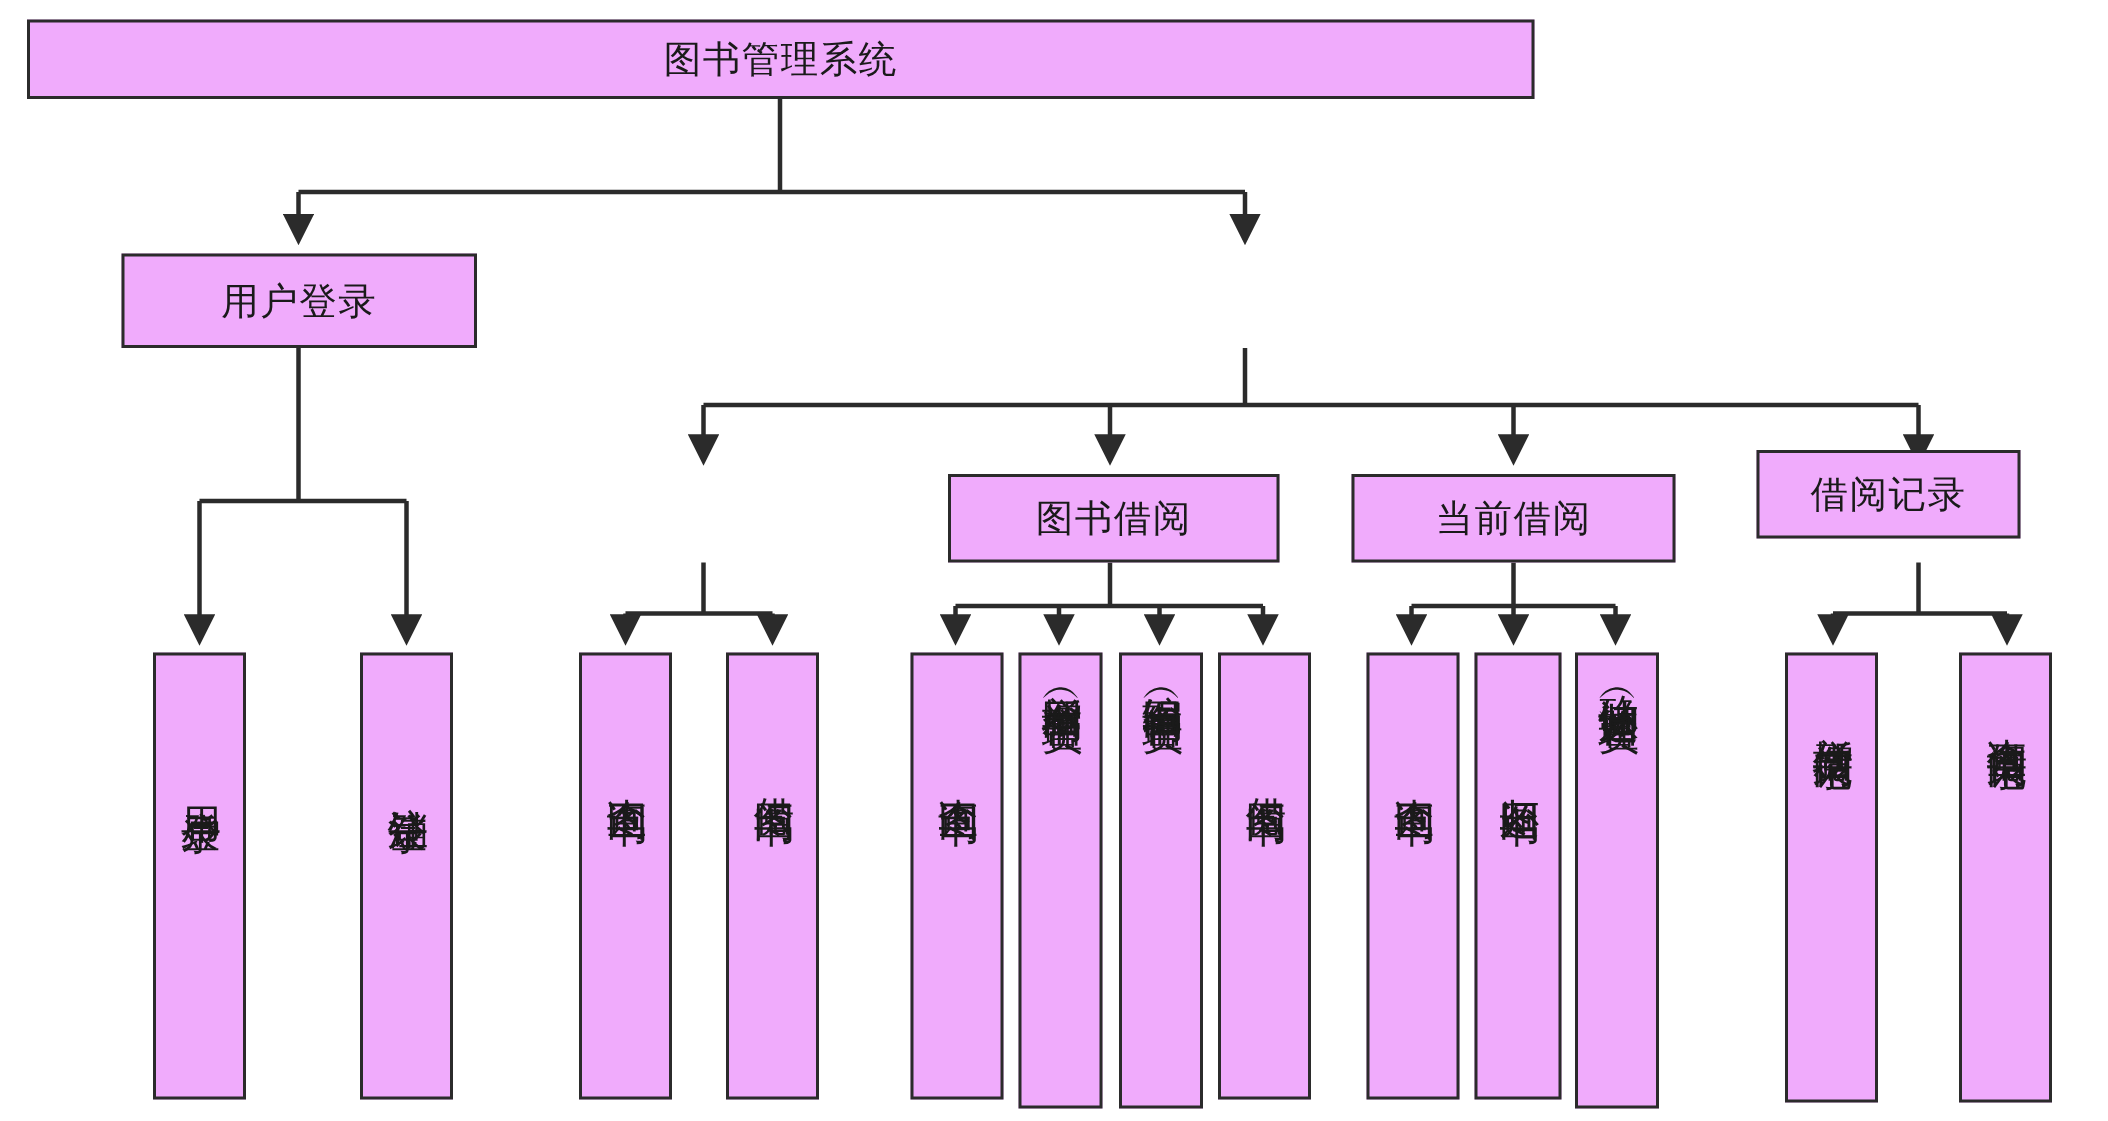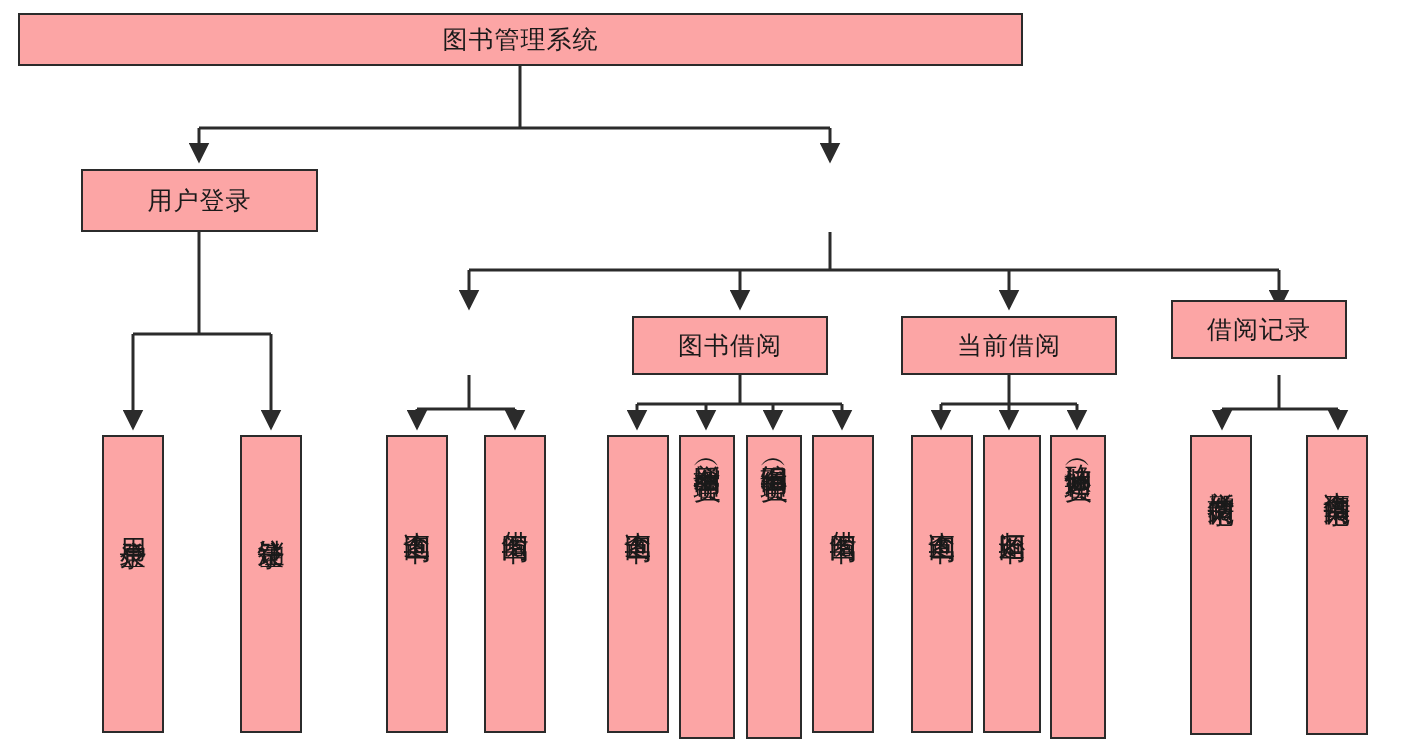--- a/index.html
+++ b/index.html
@@ -21,21 +21,21 @@
     left: 0;
     top: 0;
     width: 1405px;
     height: 747px;
     pointer-events: none;
   }
   .node {
     position: absolute;
     box-sizing: border-box;
     border: 2.5px solid #2b2b2b;
-    background: #fca5a5;
+    background: #f0abfc;
     color: #1a1a1a;
     display: flex;
     align-items: center;
     justify-content: center;
     z-index: 2;
   }
   .node.h {
     
   }
   .node.h .label {
@@ -125,21 +125,21 @@
   <div class="node h" style="left:18px; top:13px; width:1005px; height:53px;">
     <span class="label">图书管理系统</span>
   </div>
 
   <div class="node h" style="left:81px; top:169px; width:237px; height:63px;">
     <span class="label">用户登录</span>
   </div>
 
 
 
-  <div class="node h" style="left:632px; top:316px; width:196px; height:59px;align-items:center;">
+  <div class="node h" style="left:632px; top:316px; width:221px; height:59px;align-items:center;">
     <span class="label">图书借阅</span>
   </div>
 
   <div class="node h" style="left:901px; top:316px; width:216px; height:59px;align-items:center;">
     <span class="label">当前借阅</span>
   </div>
 
   <div class="node h" style="left:1171px; top:300px; width:176px; height:59px;">
     <span class="label">借阅记录</span>
   </div>

